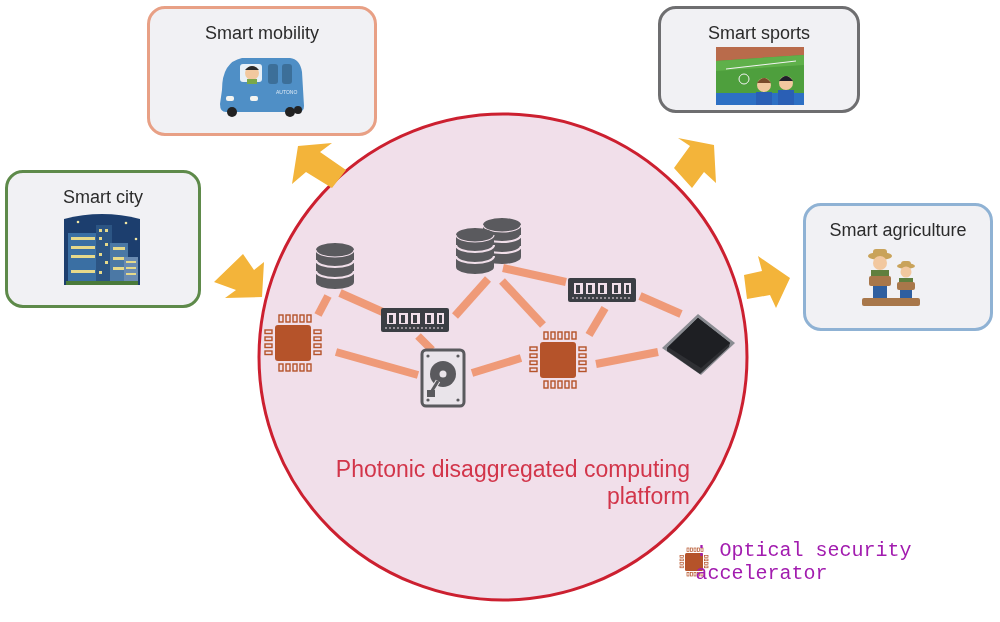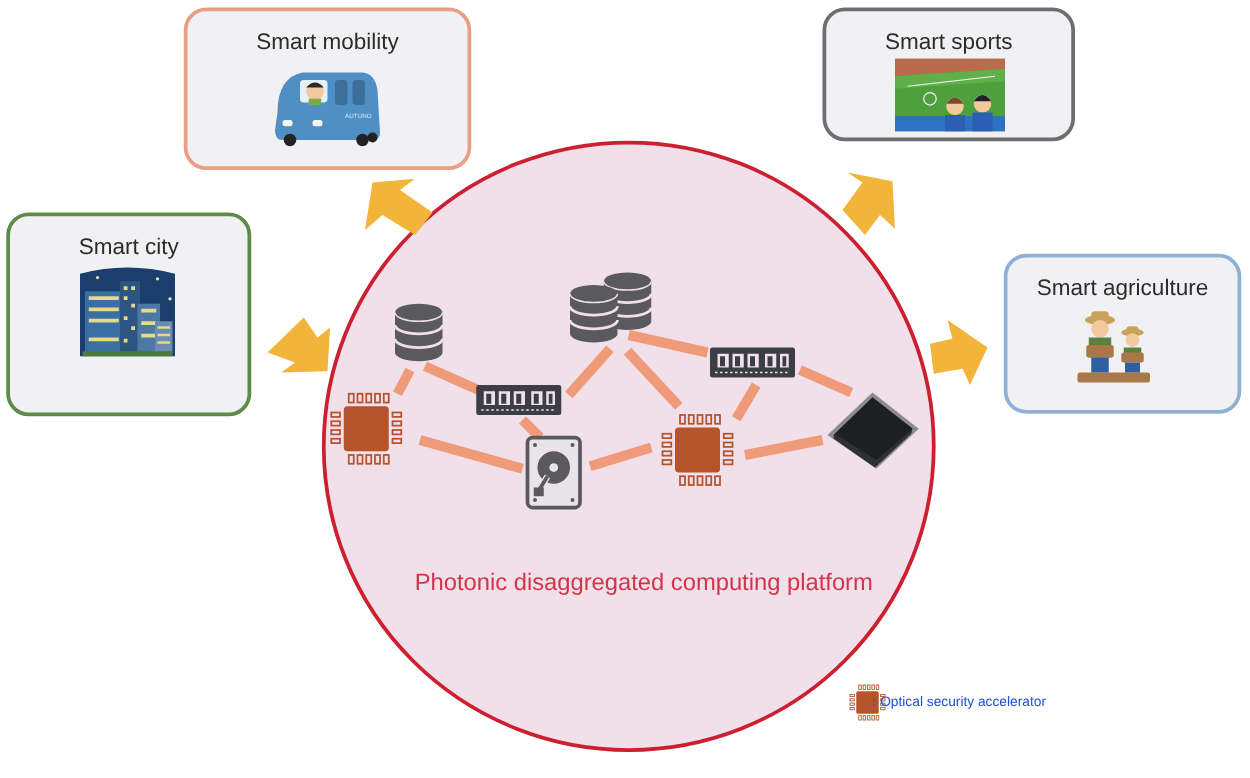--- a/index.html
+++ b/index.html
@@ -1,26 +1,26 @@
 <!DOCTYPE html>
 <html><head>
 <meta charset="utf-8">
 <style>
   html,body{margin:0;padding:0;background:#ffffff;}
   body{width:1000px;height:622px;position:relative;overflow:hidden;font-family:"Liberation Sans",sans-serif;}
   .box{position:absolute;background:#f1f1f4;border-radius:18px;border:3px solid;box-sizing:border-box;}
   .box .title{position:absolute;left:0;right:0;top:14px;text-align:center;font-size:18px;color:#2b2b2b;}
   #mobility{left:147px;top:6px;width:230px;height:130px;border-color:#e8a085;}
   #sports{left:658px;top:6px;width:202px;height:107px;border-color:#6e6e70;}
-  #city{left:5px;top:170px;width:196px;height:163px;border-color:#5e8a4a;}
+  #city{left:5px;top:170px;width:196px;height:138px;border-color:#5e8a4a;}
   #agri{left:803px;top:203px;width:190px;height:128px;border-color:#8fb2d4;}
   #platform-svg{position:absolute;left:0;top:0;}
-  .platform-label{position:absolute;left:312px;top:456px;width:406px;text-align:center;font-size:19px;color:#d2354a;}
+  .platform-label{position:absolute;left:284px;top:456px;width:406px;text-align:right;font-size:23px;color:#d2354a;}
   .legend{position:absolute;left:680px;top:549px;height:26px;display:flex;align-items:center;}
-  .legend-text{font-size:11px;color:#1d4ed8;margin-left:2px;}
+  .legend-text{font-size:20px;color:#a21caf;margin-left:2px;font-family:Liberation Mono, monospace;}
 </style>
 </head>
 <body>
 
 <svg id="platform-svg" width="1000" height="622" viewBox="0 0 1000 622">
   <defs>
     <g id="accel-chip">
       <rect x="-18" y="-18" width="36" height="36" rx="3" fill="#b5532a"></rect>
       <g fill="none" stroke="#b5532a" stroke-width="1.4">
         <rect x="-14" y="-28" width="4" height="7"></rect>

